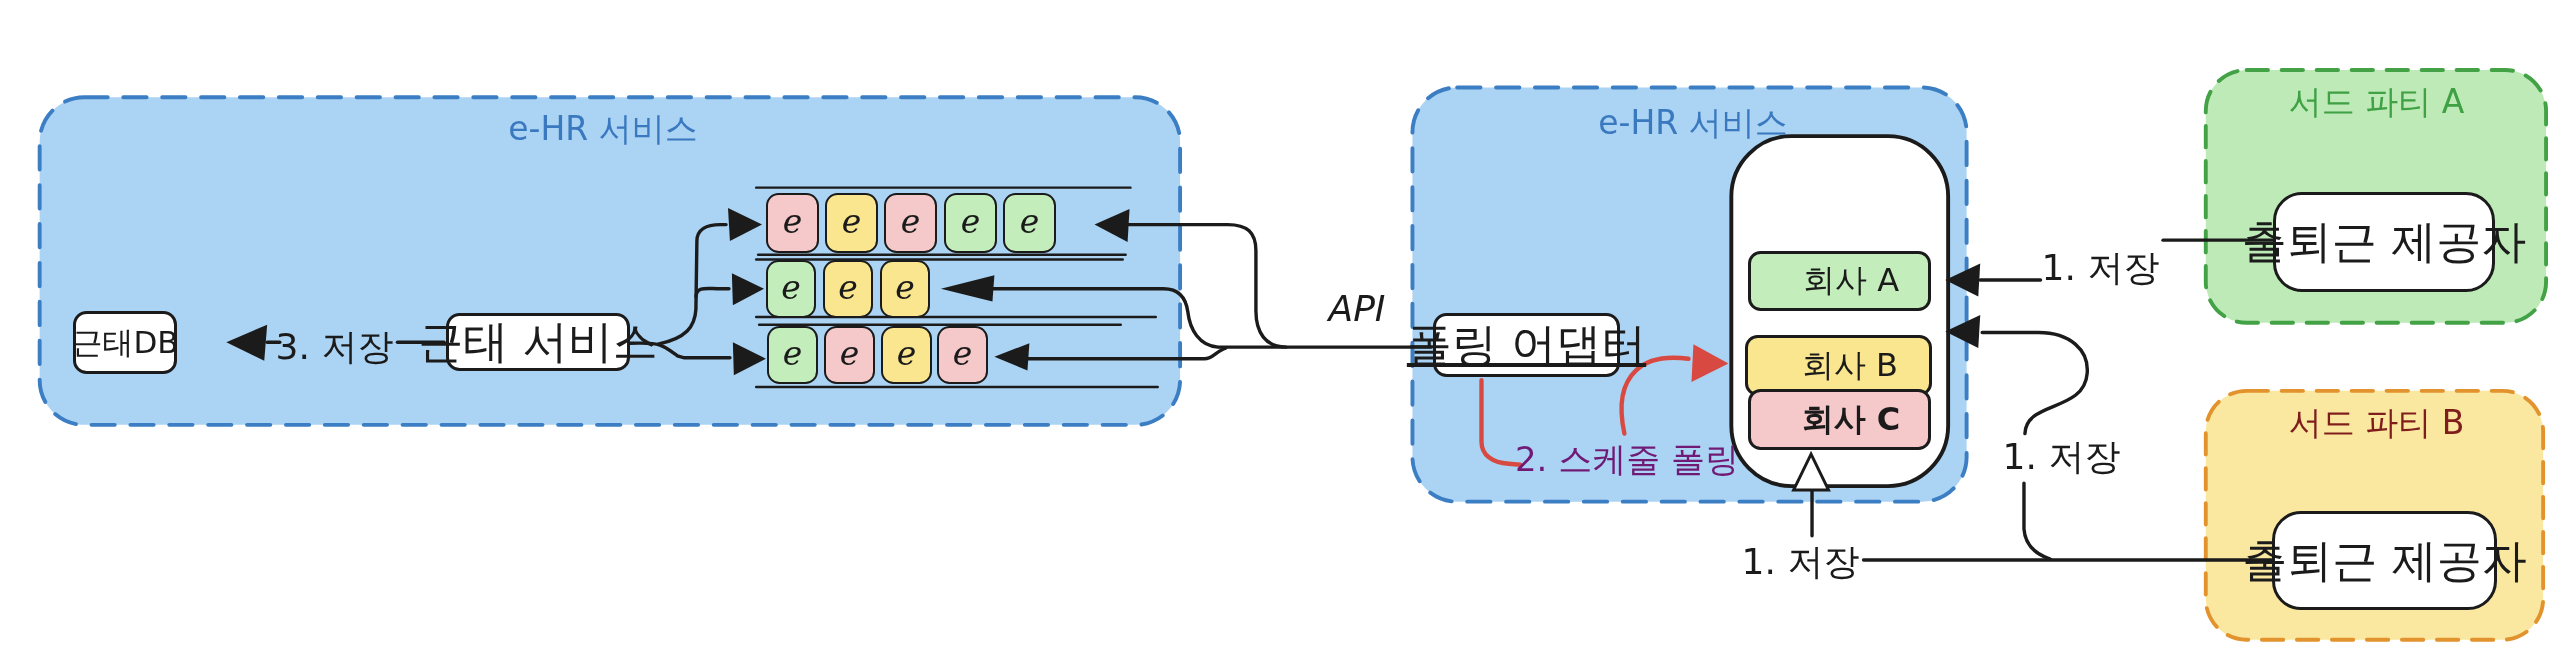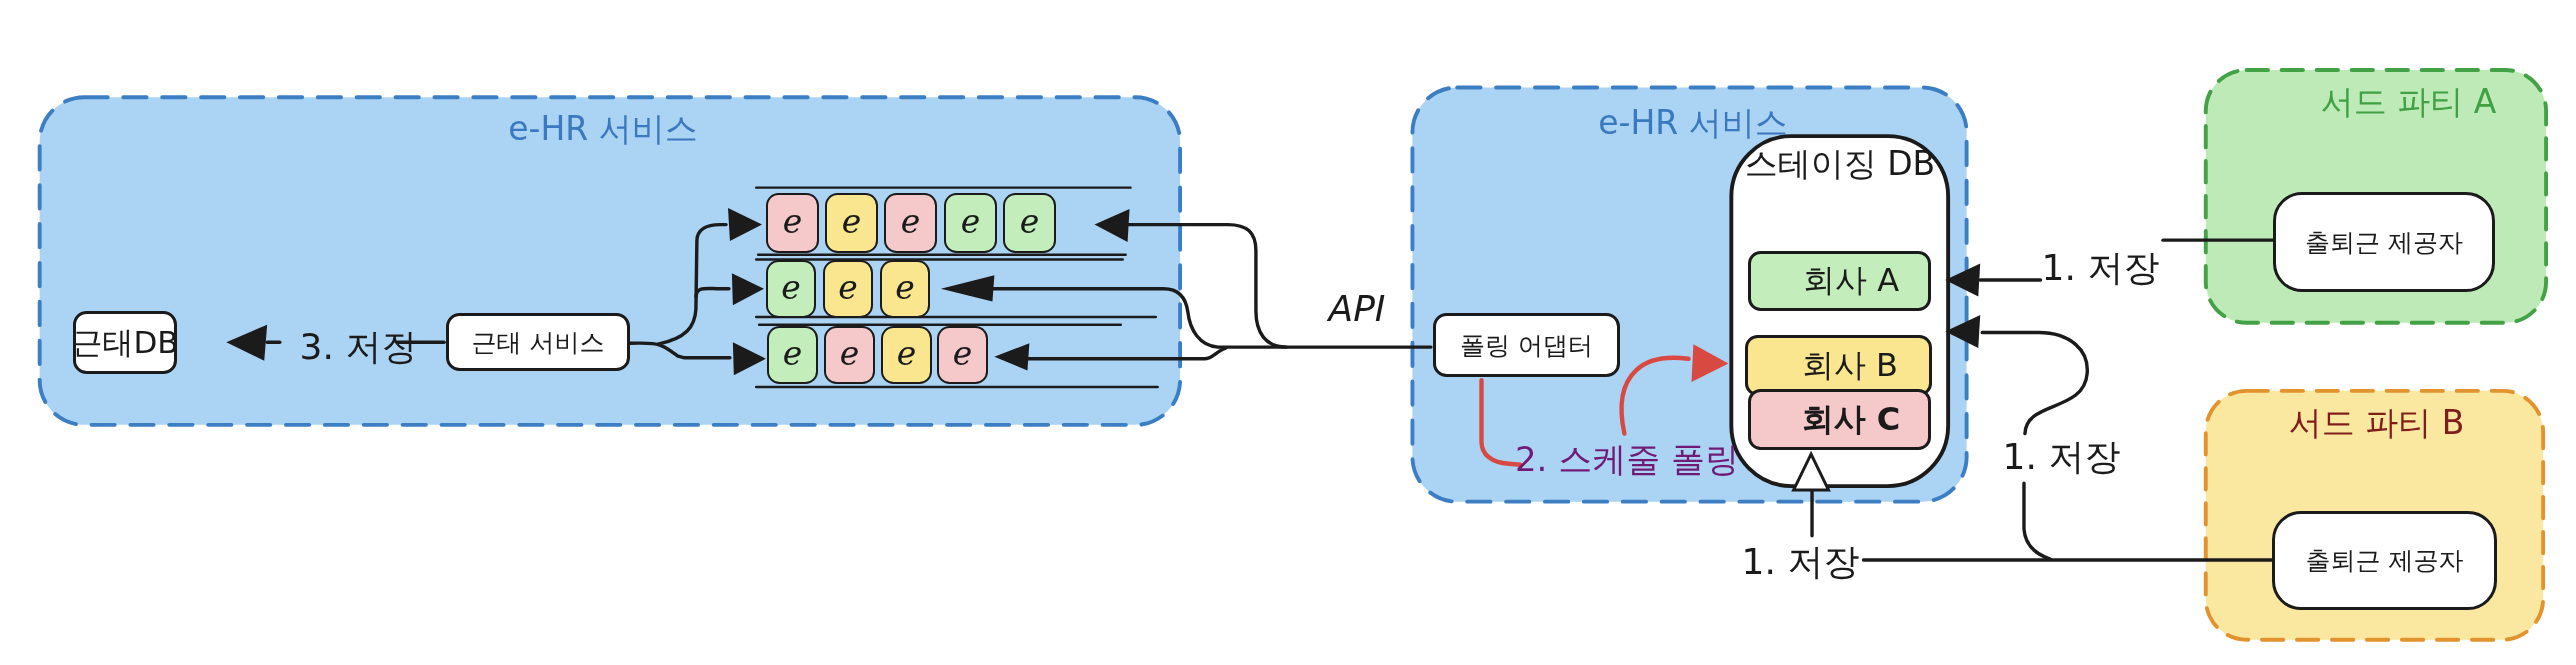--- a/index.html
+++ b/index.html
@@ -16,21 +16,21 @@
   .node{
     position:absolute;z-index:2;
     display:flex;align-items:center;justify-content:center;
     white-space:nowrap;
     box-sizing:border-box;
   }
   .box{
     background:#ffffff;
     border:3.4px solid #1b1b1b;
     border-radius:13.6px;
-    font-size:25px;
+    font-size:45px;
     font-weight:500;
   }
   .ctitle{font-size:33px;font-weight:500;z-index:2;position:absolute;display:flex;justify-content:center;white-space:nowrap;}
   .blue-t{color:#3a79bf;}
   .green-t{color:#3fa044;}
   .orange-t{color:#7f1d1d;}
   .lbl{font-size:36px;font-weight:500;}
   .red-t{color:#701a75;}
   .italic{font-style:italic;}
   .evt{
@@ -108,48 +108,47 @@
 
     <g stroke="#d84a41" stroke-width="4.5" fill="none" stroke-linecap="round">
       <path d="M1523,391 L1523,454 C1523,468 1534,476 1551,477 L1563,478"></path>
       <path d="M1670,446 C1664,418 1667,395 1682,381 C1694,369 1713,366 1736,369"></path>
     </g>
     <polygon points="1777,374 1741,354 1739,393" fill="#d84a41" stroke="none"></polygon>
   </svg>
 
   <div class="ctitle blue-t" style="left:491px;top:107px;width:224px;">e-HR 서비스</div>
   <div class="ctitle blue-t" style="left:1581px;top:101px;width:224px;">e-HR 서비스</div>
-  <div class="ctitle green-t" style="left:2289px;top:80px;width:175px;margin-left:32px;">서드 파티 A</div>
+  <div class="ctitle green-t" style="left:2289px;top:80px;width:175px;">서드 파티 A</div>
   <div class="ctitle orange-t" style="left:2289px;top:401px;width:175px;">서드 파티 B</div>
 
   <div class="node box" style="left:73px;top:311px;width:104px;height:63px;font-size:31px;">근태DB</div>
-  <div class="node lbl" style="left:273px;top:323px;width:123px;margin-left:24px;">3. 저장</div>
+  <div class="node lbl" style="left:273px;top:323px;width:123px;">3. 저장</div>
   <div class="node box" style="left:446px;top:313px;width:184px;height:58px;">근태 서비스</div>
 
   <div class="node evt c-pink" style="left:766px;top:193px;width:53px;height:60px;">e</div>
   <div class="node evt c-yellow" style="left:825px;top:193px;width:53px;height:60px;">e</div>
   <div class="node evt c-pink" style="left:884px;top:193px;width:53px;height:60px;">e</div>
   <div class="node evt c-green" style="left:944px;top:193px;width:53px;height:60px;">e</div>
   <div class="node evt c-green" style="left:1003px;top:193px;width:53px;height:60px;">e</div>
 
   <div class="node evt c-green" style="left:766px;top:260px;width:50px;height:58px;">e</div>
   <div class="node evt c-yellow" style="left:823px;top:260px;width:50px;height:58px;">e</div>
   <div class="node evt c-yellow" style="left:880px;top:260px;width:50px;height:58px;">e</div>
 
   <div class="node evt c-green" style="left:767px;top:326px;width:51px;height:58px;">e</div>
   <div class="node evt c-pink" style="left:824px;top:326px;width:51px;height:58px;">e</div>
   <div class="node evt c-yellow" style="left:881px;top:326px;width:51px;height:58px;">e</div>
   <div class="node evt c-pink" style="left:937px;top:326px;width:51px;height:58px;">e</div>
 
   <div class="node lbl italic" style="left:1311px;top:288px;width:92px;">API</div>
 
-  <div class="node box" style="left:1433px;top:313px;width:187px;height:64px;">폴링 어댑터</div>
+  <div class="node box" style="left:1433px;top:313px;width:187px;height:64px;text-decoration:underline;">폴링 어댑터</div>
   <div class="node lbl red-t" style="left:1521px;top:437px;width:212px;font-size:34px;">2. 스케줄 폴링</div>
 
-  <div class="node" style="left:1744px;top:142px;width:192px;font-size:33px;font-weight:500;">스테이징 DB</div>
   <div class="node box comp c-green" style="left:1748px;top:251px;width:183px;height:60px;">회사 A</div>
   <div class="node box comp c-yellow" style="left:1745px;top:323px;width:187px;height:61px;margin-top:12px;">회사 B</div>
   <div class="node box comp c-pink" style="left:1748px;top:389px;width:183px;height:61px;font-weight:bold;">회사 C</div>
 
   <div class="node lbl" style="left:2043px;top:244px;width:115px;">1. 저장</div>
   <div class="node lbl" style="left:2004px;top:433px;width:115px;">1. 저장</div>
   <div class="node lbl" style="left:1745px;top:538px;width:111px;">1. 저장</div>
 
   <div class="node box" style="left:2273px;top:192px;width:222px;height:100px;border-radius:29px;">출퇴근 제공자</div>
   <div class="node box" style="left:2272px;top:511px;width:225px;height:99px;border-radius:29px;">출퇴근 제공자</div>

